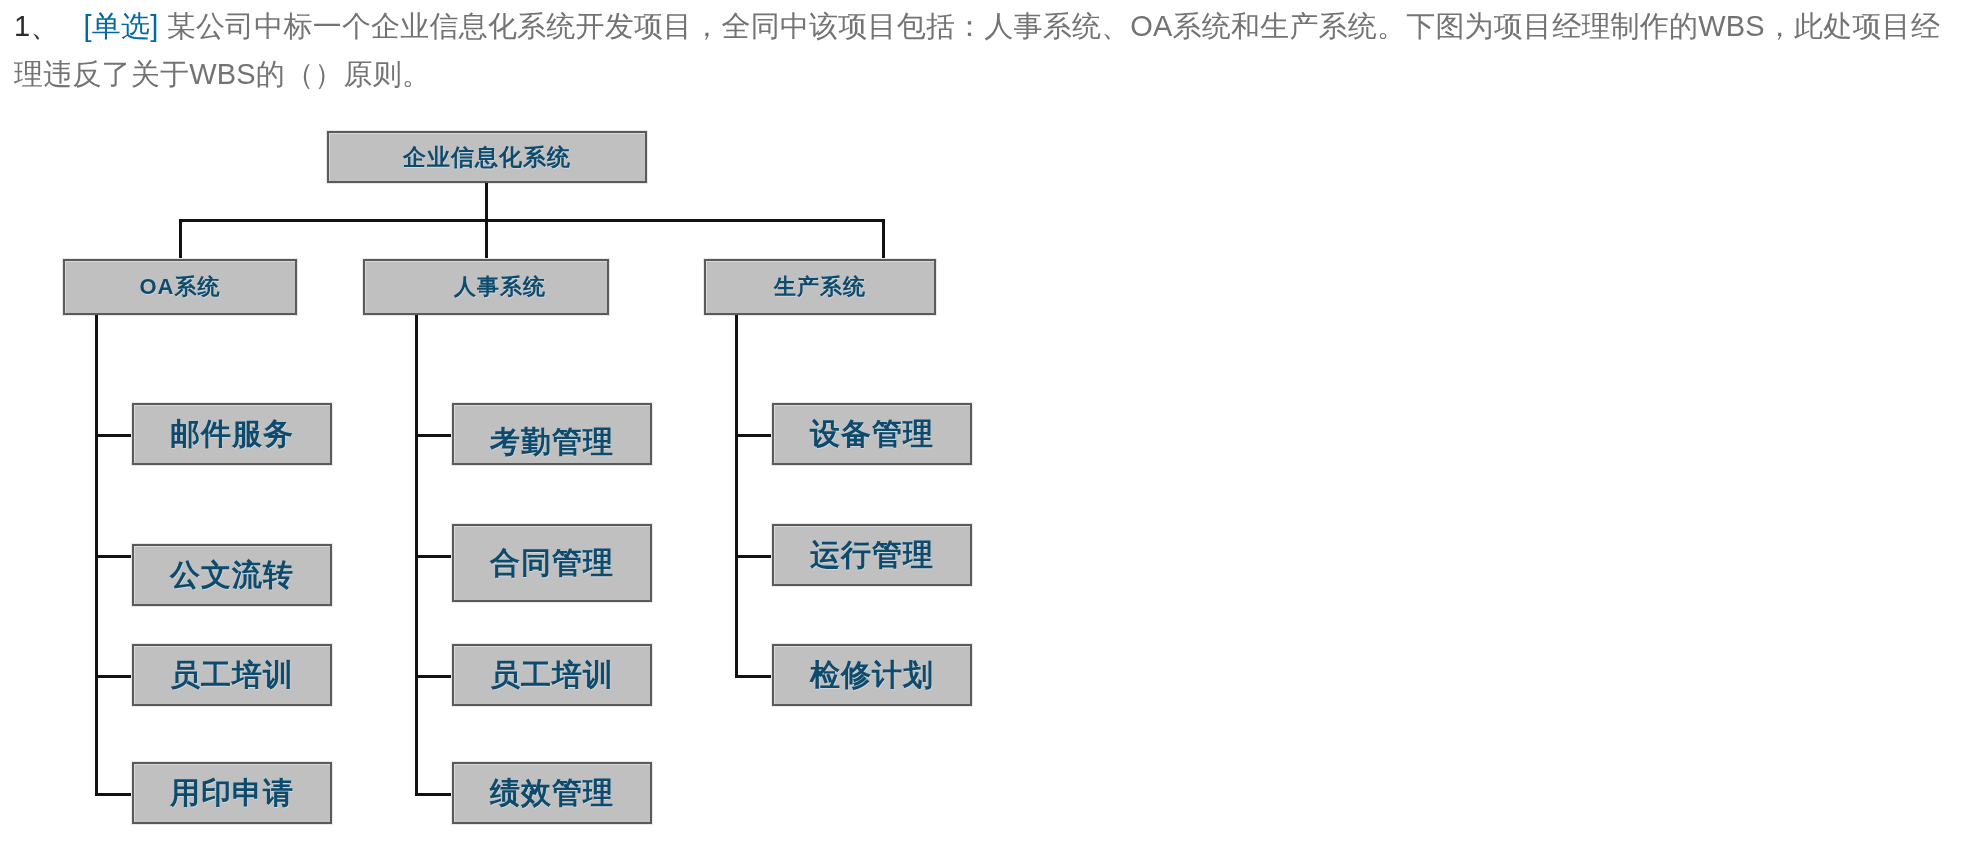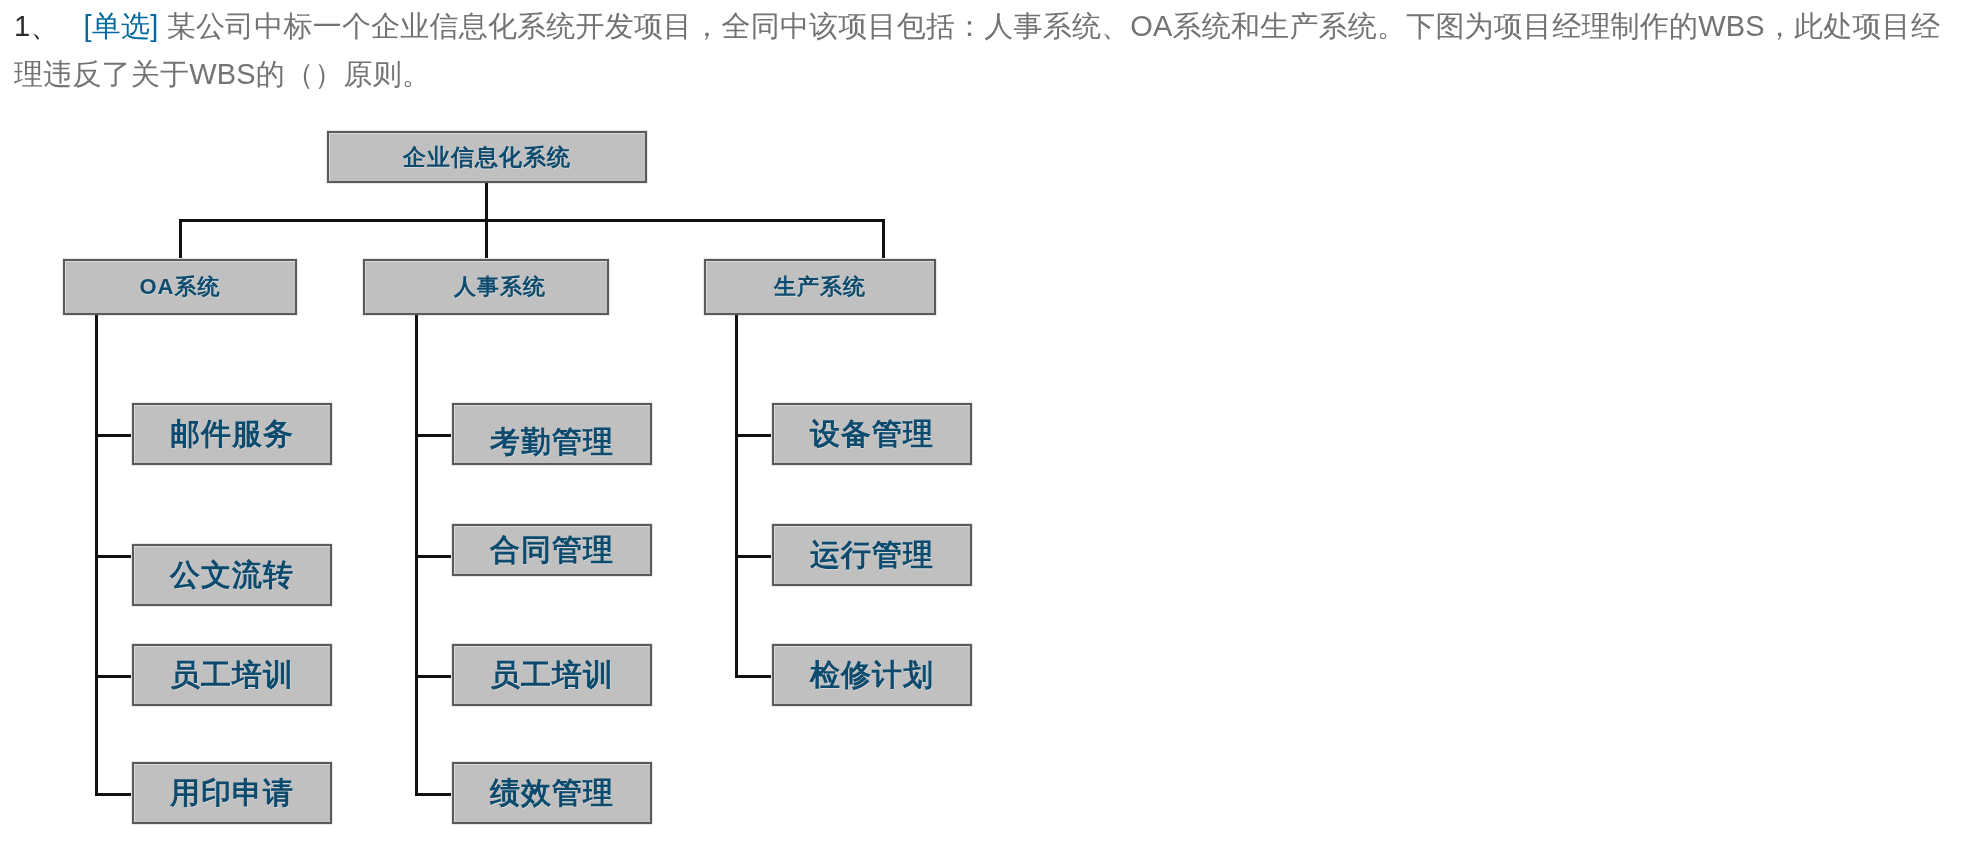--- a/index.html
+++ b/index.html
@@ -120,21 +120,21 @@
     <span>人事系统</span>
   </div>
   <div class="line v" style="left:415px; top:315px; height:480px;"></div>
 
   <div class="line h" style="left:415px; top:434px; width:40px;"></div>
   <div class="node leaf" style="left:452px; top:403px; width:200px; height:62px;align-items:flex-end;">
     <span>考勤管理</span>
   </div>
 
   <div class="line h" style="left:415px; top:555px; width:40px;"></div>
-  <div class="node leaf" style="left:452px; top:524px; width:200px; height:52px;">
+  <div class="node leaf" style="left:452px; top:524px; width:200px; height:78px;">
     <span>合同管理</span>
   </div>
 
   <div class="line h" style="left:415px; top:675px; width:40px;"></div>
   <div class="node leaf" style="left:452px; top:644px; width:200px; height:62px;">
     <span>员工培训</span>
   </div>
 
   <div class="line h" style="left:415px; top:793px; width:40px;"></div>
   <div class="node leaf" style="left:452px; top:762px; width:200px; height:62px;">

